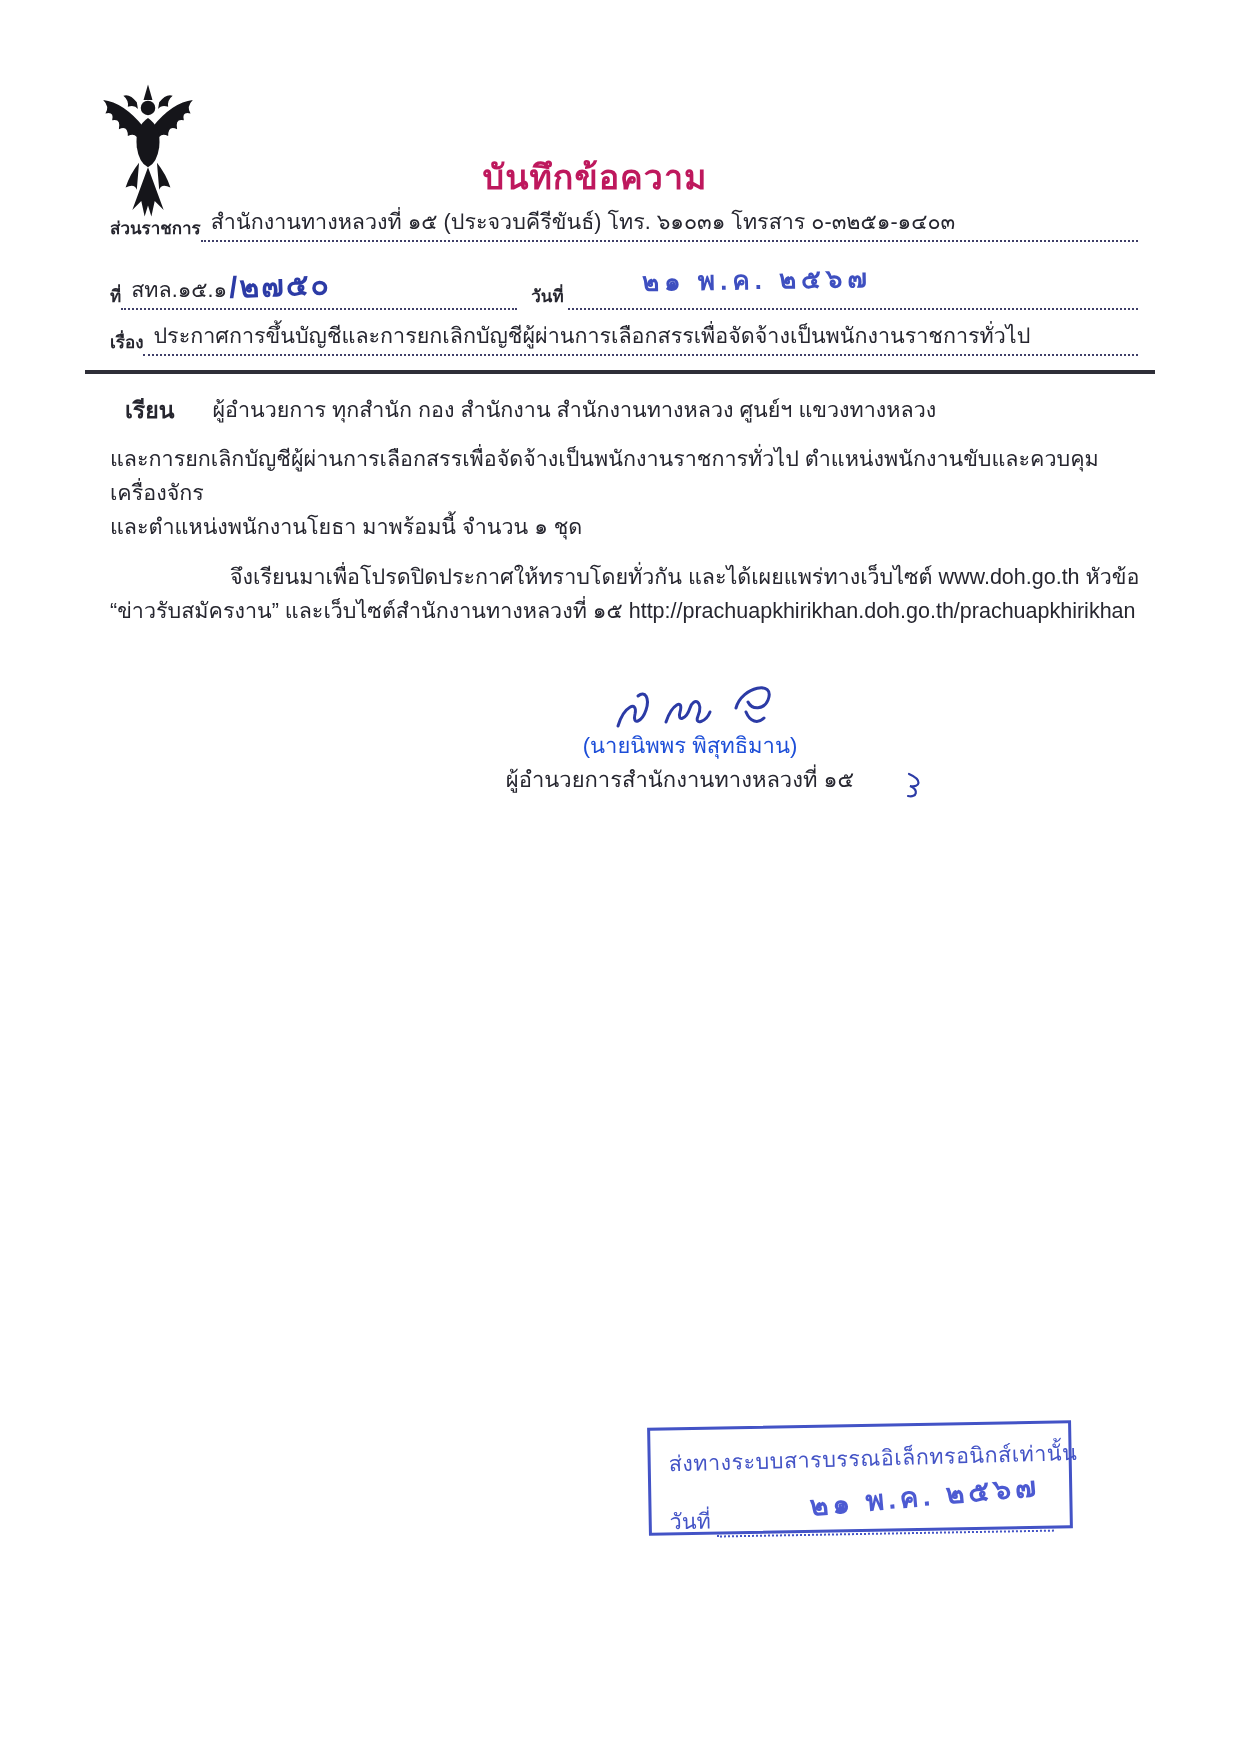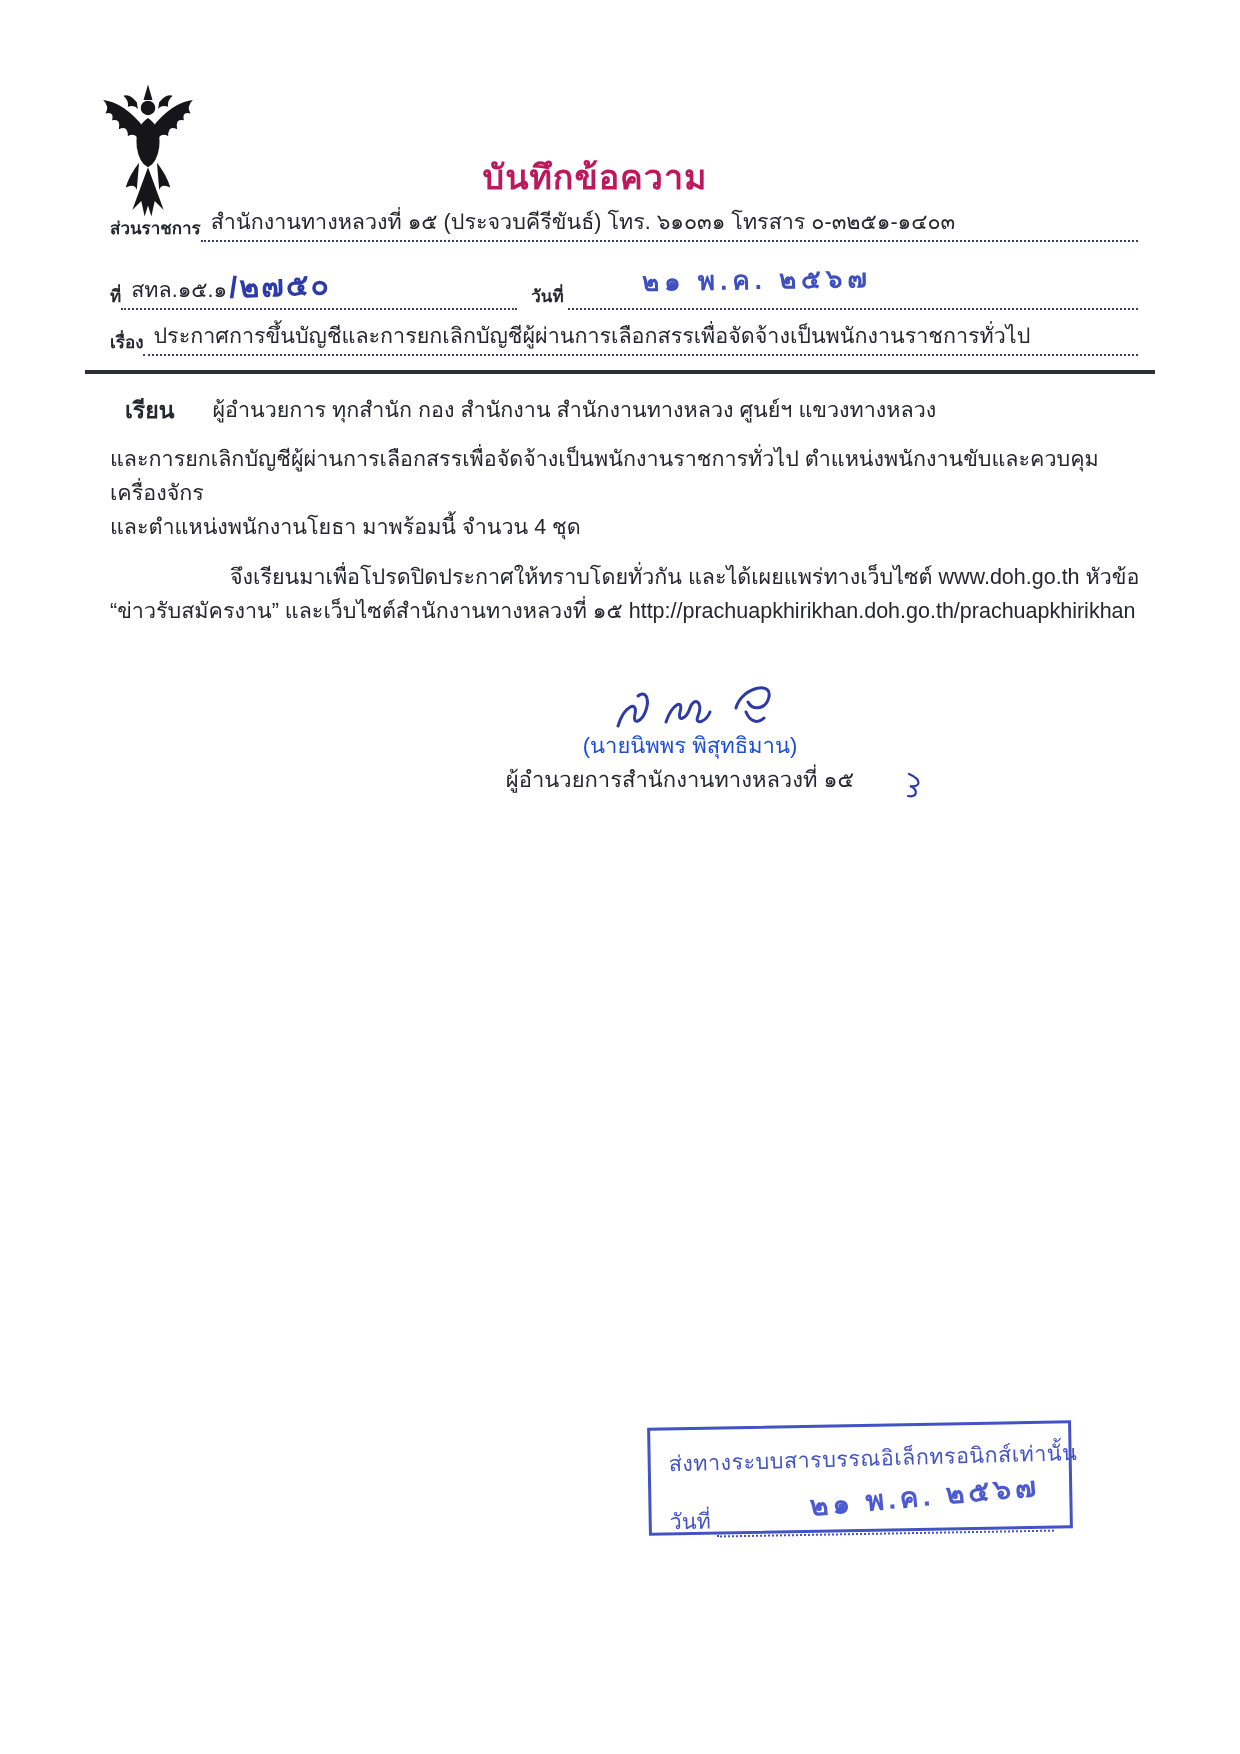--- a/index.html
+++ b/index.html
@@ -106,21 +106,21 @@
 
   <div class="rule"></div>
 
   <div class="row-to">
     <span class="lbl">เรียน</span>
     <span>ผู้อำนวยการ ทุกสำนัก กอง สำนักงาน สำนักงานทางหลวง ศูนย์ฯ แขวงทางหลวง</span>
   </div>
 
   <div class="para p1">
     <div>และการยกเลิกบัญชีผู้ผ่านการเลือกสรรเพื่อจัดจ้างเป็นพนักงานราชการทั่วไป ตำแหน่งพนักงานขับและควบคุมเครื่องจักร</div>
-    <div>และตำแหน่งพนักงานโยธา มาพร้อมนี้ จำนวน 4 ชุด</div>
+    <div>และตำแหน่งพนักงานโยธา มาพร้อมนี้ จำนวน ๑ ชุด</div>
   </div>
 
   <div class="para p2">
     <div class="indent">จึงเรียนมาเพื่อโปรดปิดประกาศให้ทราบโดยทั่วกัน และได้เผยแพร่ทางเว็บไซต์ www.doh.go.th หัวข้อ</div>
     <div>“ข่าวรับสมัครงาน” และเว็บไซต์สำนักงานทางหลวงที่ ๑๕  http://prachuapkhirikhan.doh.go.th/prachuapkhirikhan</div>
   </div>
 
   <svg class="sig-squiggle" viewBox="0 0 200 62" xmlns="http://www.w3.org/2000/svg">
     <g fill="none" stroke="#2c3ba6" stroke-width="3" stroke-linecap="round">
       <path d="M10 48 C16 28 30 22 27 36 C24 48 34 44 38 32 C42 20 37 12 30 18"></path>

